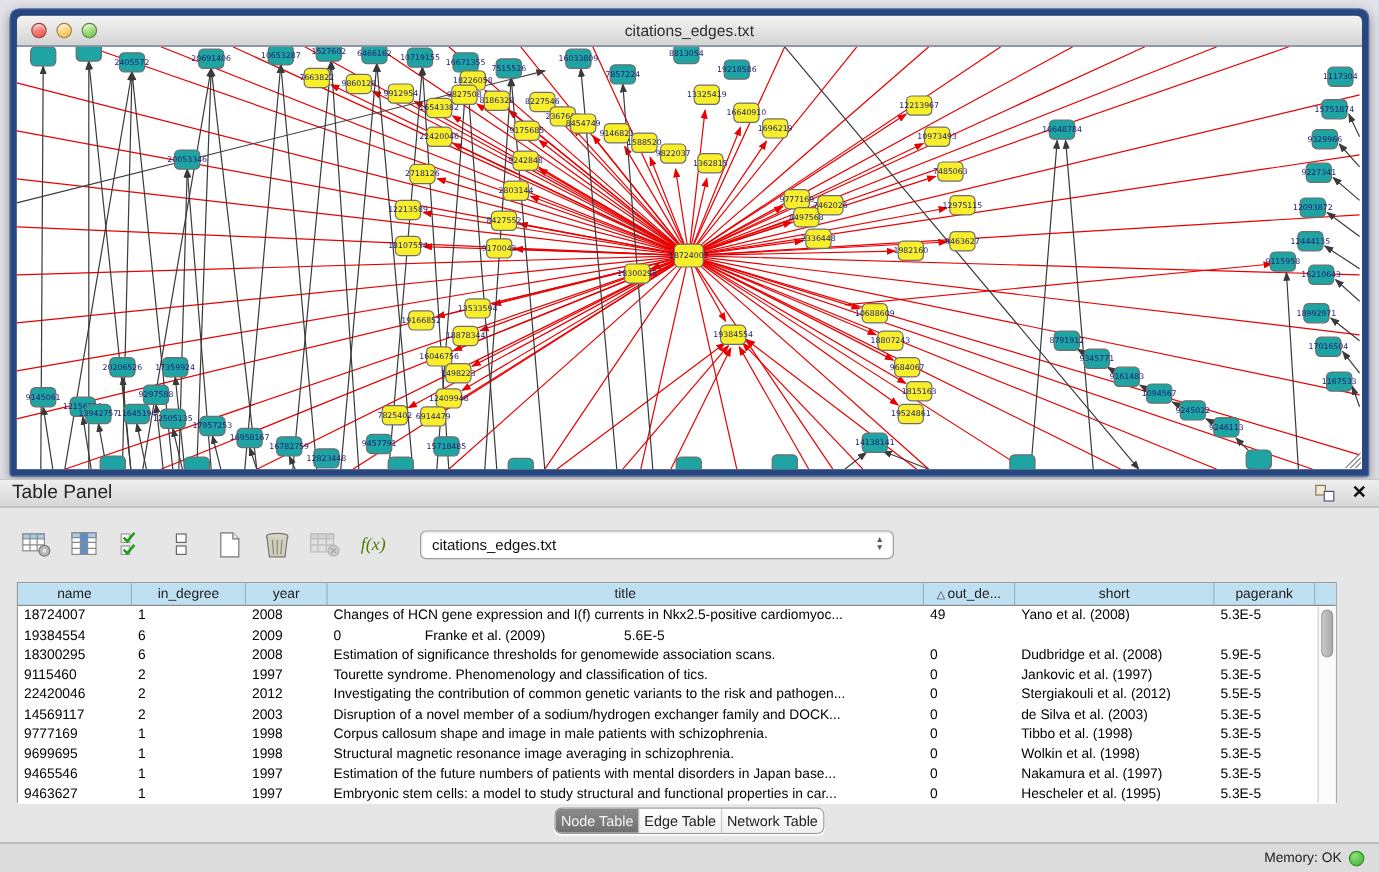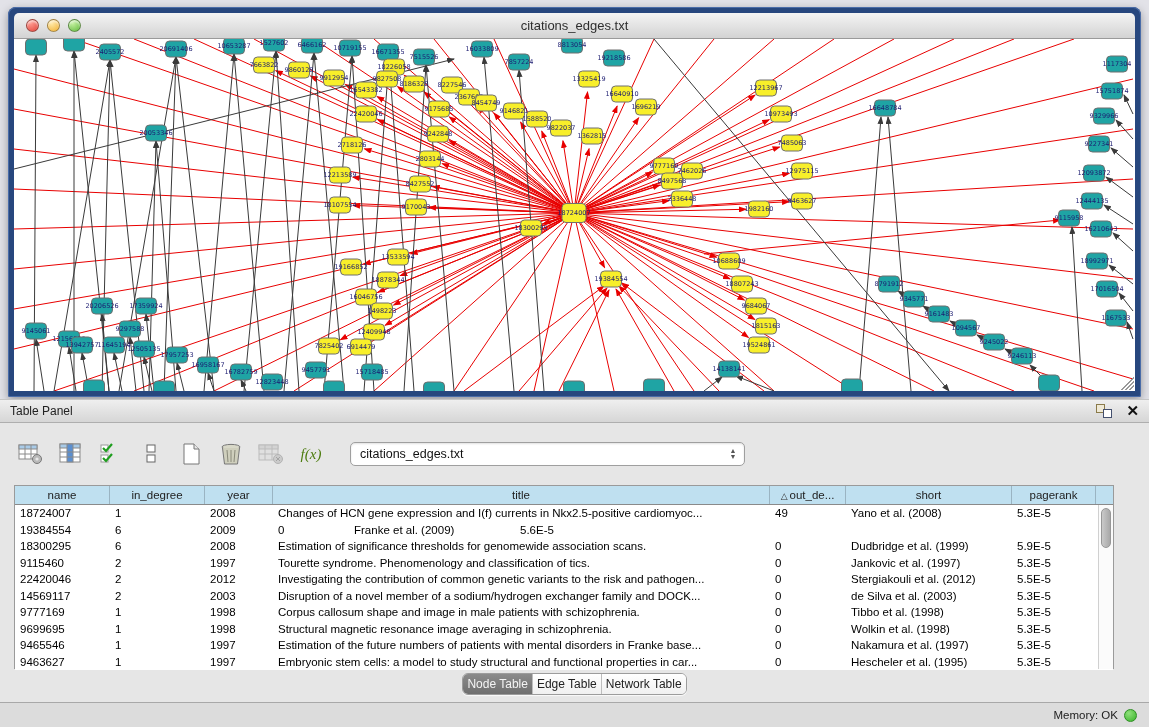--- a/index.html
+++ b/index.html
@@ -27,21 +27,21 @@
       linear-gradient(135deg, transparent 48%, #999 48%, #999 54%, transparent 54%) ,
       linear-gradient(135deg, transparent 64%, #999 64%, #999 70%, transparent 70%),
       linear-gradient(135deg, transparent 80%, #999 80%, #999 86%, transparent 86%);
   }
 
   
   .tpanel { position:absolute; left:0; top:399px; width:1149px; height:328px; background:#e6e6e6; }
   .phead { height:24px; background:linear-gradient(#efefef,#d6d6d6);
     border-top:1px solid #c6c6c6; border-bottom:1px solid #aeaeae;
     display:flex; align-items:center; padding:0 10px; }
-  .ptitle { font-size:12px; color:#222; }
+  .ptitle { font-size:16px; color:#222; }
   .phead .spacer { flex:1; }
   .float-ic { width:16px; height:14px; position:relative; margin-right:14px; cursor:default; }
   .float-ic .sq1 { position:absolute; left:0; top:0; width:9px; height:9px; border:1px solid #8a7a4a; background:#efe9d6; }
   .float-ic .sq2 { position:absolute; right:0; bottom:0; width:9px; height:9px; border:1px solid #44506e; background:#fff; }
   .close-ic { font-size:15px; font-weight:bold; color:#111; line-height:14px; cursor:default; }
 
   .toolbar { position:absolute; left:16px; top:38px; height:34px; display:flex; align-items:center; gap:10px; }
   .tbtn { width:30px; height:28px; display:flex; align-items:center; justify-content:center; border-radius:4px; }
   .fx { font-family:"Liberation Serif", serif; font-style:italic; font-size:15px; color:#4d7c0f; }
   .combo { position:relative; margin-left:14px; width:395px; height:24px; background:#fff;
@@ -800,21 +800,21 @@
           <div class="td" style="width: 76px;">0</div>
           <div class="td" style="width: 166px;">Franke et al. (2009)</div>
           <div class="td" style="width: 84px;">5.6E-5</div>
         </div>
         <div class="tr">
           <div class="td" style="width: 95px;">18300295</div>
           <div class="td" style="width: 95px;">6</div>
           <div class="td" style="width: 68px;">2008</div>
           <div class="td" style="width: 497px;">Estimation of significance thresholds for genomewide association scans.</div>
           <div class="td" style="width: 76px;">0</div>
-          <div class="td" style="width: 166px;">Dudbridge et al. (1999)</div>
+          <div class="td" style="width: 166px;">Dudbridge et al. (2008)</div>
           <div class="td" style="width: 84px;">5.9E-5</div>
         </div>
         <div class="tr">
           <div class="td" style="width: 95px;">9115460</div>
           <div class="td" style="width: 95px;">2</div>
           <div class="td" style="width: 68px;">1997</div>
           <div class="td" style="width: 497px;">Tourette syndrome. Phenomenology and classification of tics.</div>
           <div class="td" style="width: 76px;">0</div>
           <div class="td" style="width: 166px;">Jankovic et al. (1997)</div>
           <div class="td" style="width: 84px;">5.3E-5</div>
@@ -852,21 +852,21 @@
           <div class="td" style="width: 68px;">1998</div>
           <div class="td" style="width: 497px;">Structural magnetic resonance image averaging in schizophrenia.</div>
           <div class="td" style="width: 76px;">0</div>
           <div class="td" style="width: 166px;">Wolkin et al. (1998)</div>
           <div class="td" style="width: 84px;">5.3E-5</div>
         </div>
         <div class="tr">
           <div class="td" style="width: 95px;">9465546</div>
           <div class="td" style="width: 95px;">1</div>
           <div class="td" style="width: 68px;">1997</div>
-          <div class="td" style="width: 497px;">Estimation of the future numbers of patients with mental disorders in Franke base...</div>
+          <div class="td" style="width: 497px;">Estimation of the future numbers of patients with mental disorders in Japan base...</div>
           <div class="td" style="width: 76px;">0</div>
           <div class="td" style="width: 166px;">Nakamura et al. (1997)</div>
           <div class="td" style="width: 84px;">5.3E-5</div>
         </div>
         <div class="tr">
           <div class="td" style="width: 95px;">9463627</div>
           <div class="td" style="width: 95px;">1</div>
           <div class="td" style="width: 68px;">1997</div>
           <div class="td" style="width: 497px;">Embryonic stem cells: a model to study structural and functional properties in car...</div>
           <div class="td" style="width: 76px;">0</div>

